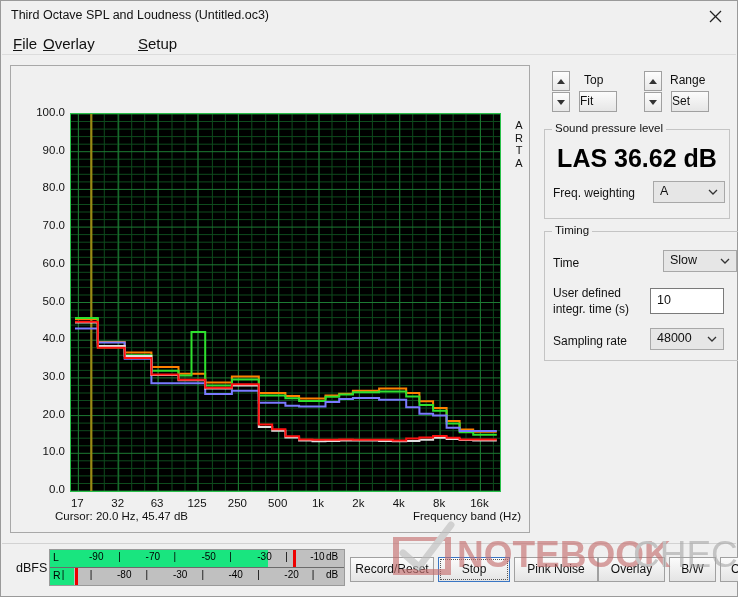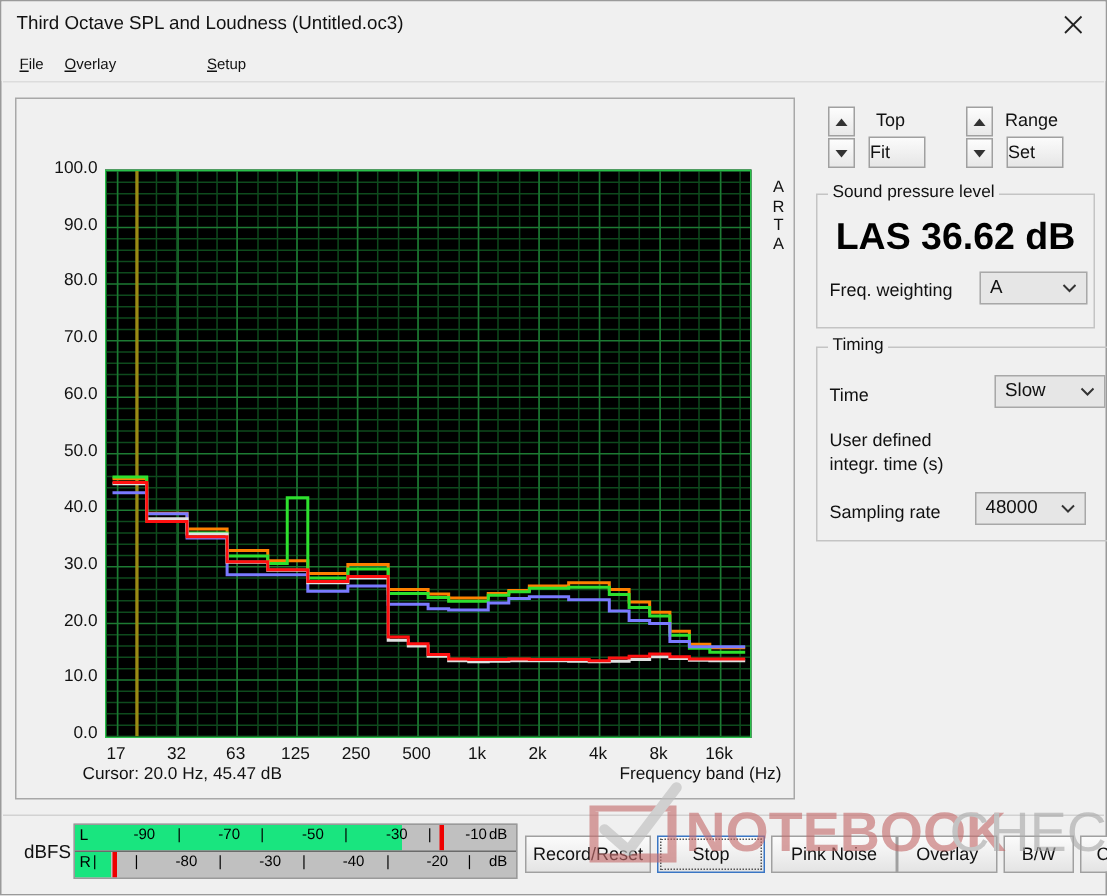--- a/index.html
+++ b/index.html
@@ -34,21 +34,21 @@
     cursor:default;
   }
   #close-btn svg{display:block;}
   
   #menubar{
     position:absolute;left:0;top:31px;width:736px;height:22px;
     background:#f0f0f0;
   }
   .menu-item{
     position:absolute;top:3px;height:17px;
-    padding:0 6px;font-size:10px;line-height:17px;color:#111;
+    padding:0 6px;font-size:15px;line-height:17px;color:#111;
     cursor:default;white-space:nowrap;
   }
   .menu-item u{text-decoration:underline;}
   
   #content{
     position:absolute;left:1px;top:53px;width:734px;height:489px;
     background:#f0f0f0;
     border-top:1px solid #dcdcdc;
     box-sizing:border-box;
   }
@@ -388,20 +388,23 @@
         <div class="group-legend">Timing</div>
         <div class="fieldlabel" style="left:8px;top:24px;">Time</div>
         <div class="combo" style="left:118px;top:18px;width:74px;">
           <span class="cv">Slow</span>
           <svg class="chev" width="10" height="7" viewBox="0 0 10 7">
               <polyline points="1,1 5,5 9,1" fill="none" stroke="#333" stroke-width="1.3"></polyline>
             </svg>
         </div>
         <div class="fieldlabel" style="left:8px;top:54px;">User defined</div>
         <div class="fieldlabel" style="left:8px;top:70px;">integr. time (s)</div>
+        <div class="textbox" style="left:105px;top:56px;width:74px;">
+          <span class="tv">10</span>
+        </div>
         <div class="fieldlabel" style="left:8px;top:102px;">Sampling rate</div>
         <div class="combo" style="left:105px;top:96px;width:74px;">
           <span class="cv">48000</span>
           <svg class="chev" width="10" height="7" viewBox="0 0 10 7">
               <polyline points="1,1 5,5 9,1" fill="none" stroke="#333" stroke-width="1.3"></polyline>
             </svg>
         </div>
       </div>
 
 

